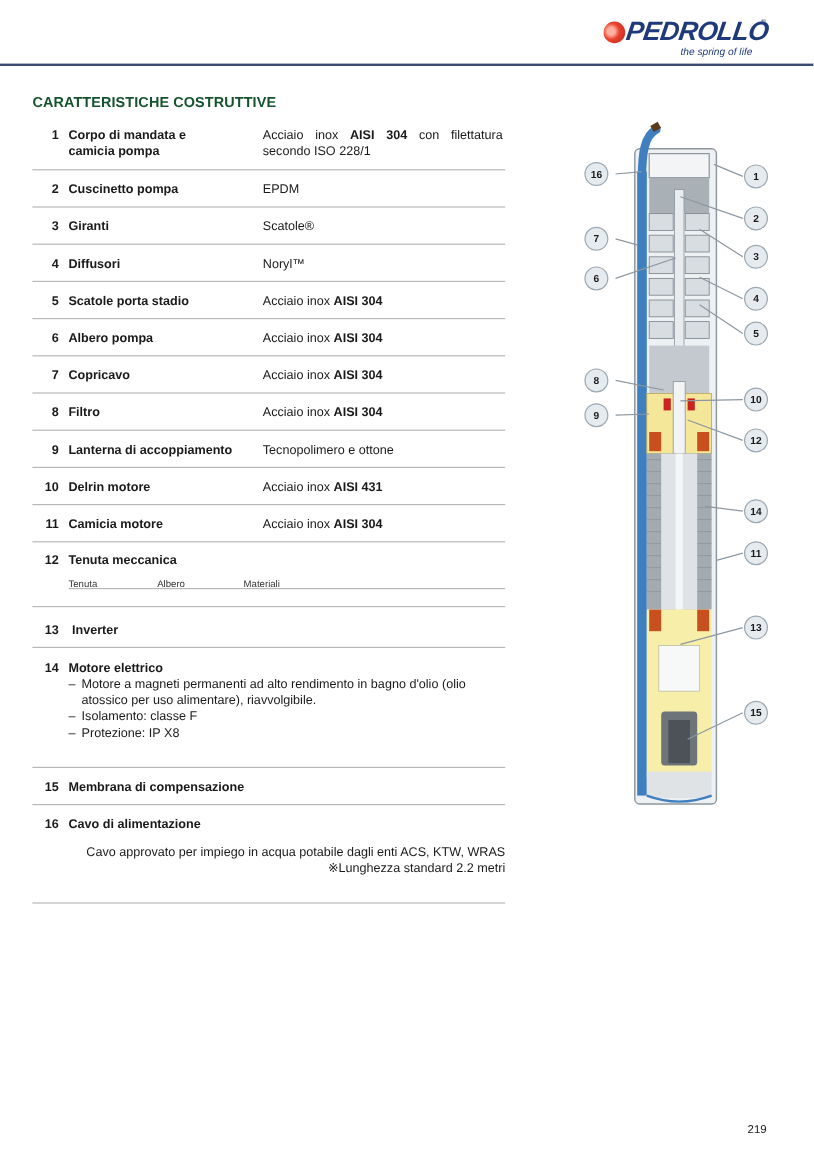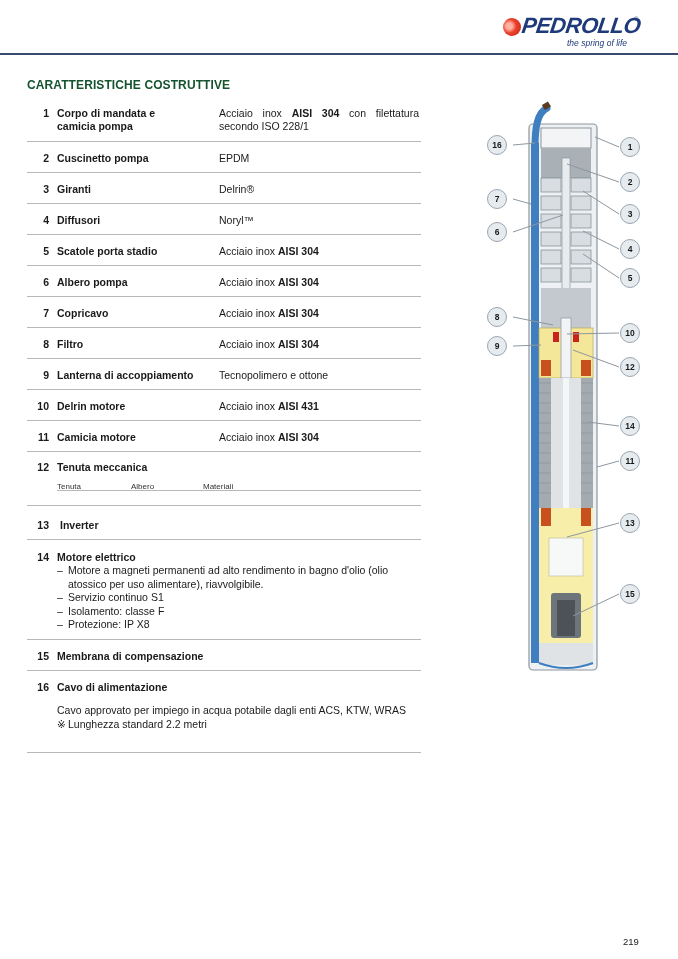--- a/index.html
+++ b/index.html
@@ -49,21 +49,21 @@
   .row-14 .num, .row-14 .name { top: 11px; }
   .bullets { position: absolute; left: 30px; top: 24px; width: 364px; font-size: 10.5px; line-height: 13.5px; }
   .bullet { position: relative; padding-left: 11px; }
   .bullet::before { content: "\2013"; position: absolute; left: 0; }
 
   .row-15 { height: 31px; }
   .row-15 .num, .row-15 .name { top: 10px; }
 
   .row-16 { height: 82px; }
   .row-16 .num, .row-16 .name { top: 10px; }
-  .cable { position: absolute; left: 30px; top: 32px; width: 364px; font-size: 10.5px; line-height: 14px; }
+  .cable { position: absolute; left: 30px; top: 32px; width: 364px; font-size: 10.5px; line-height: 14px; text-align: right; }
   .note-mark { display: inline-block; width: 11px; }
 
   .diagram { position: absolute; left: 483px; top: 88px; width: 165px; height: 600px; }
   .callout { position: absolute; width: 20px; height: 20px; border-radius: 50%; background: #e6ebef;
     border: 1.5px solid #9aa6b0; font-size: 8.5px; font-weight: bold; color: #1a1a1a;
     display: flex; align-items: center; justify-content: center; }
 
   .page-number { position: absolute; left: 623px; top: 936px; font-size: 9.5px; color: #1a1a1a; }
 </style>
 </head>
@@ -89,21 +89,21 @@
 
   <div class="row simple">
     <span class="num">2</span>
     <span class="name">Cuscinetto pompa</span>
     <span class="val">EPDM</span>
   </div>
 
   <div class="row simple">
     <span class="num">3</span>
     <span class="name">Giranti</span>
-    <span class="val">Delrin®</span>
+    <span class="val">Scatole®</span>
   </div>
 
   <div class="row simple">
     <span class="num">4</span>
     <span class="name">Diffusori</span>
     <span class="val">Noryl™</span>
   </div>
 
   <div class="row simple">
     <span class="num">5</span>
@@ -162,21 +162,20 @@
   <div class="row row-13">
     <span class="num">13</span>
     <span class="name">Inverter</span>
   </div>
 
   <div class="row row-14">
     <span class="num">14</span>
     <span class="name">Motore elettrico</span>
     <div class="bullets">
       <div class="bullet">Motore a magneti permanenti ad alto rendimento in bagno d'olio (olio atossico per uso alimentare), riavvolgibile.</div>
-      <div class="bullet">Servizio continuo S1</div>
       <div class="bullet">Isolamento: classe F</div>
       <div class="bullet">Protezione: IP X8</div>
     </div>
   </div>
 
   <div class="row row-15">
     <span class="num">15</span>
     <span class="name" style="width:200px">Membrana di compensazione</span>
   </div>
 

